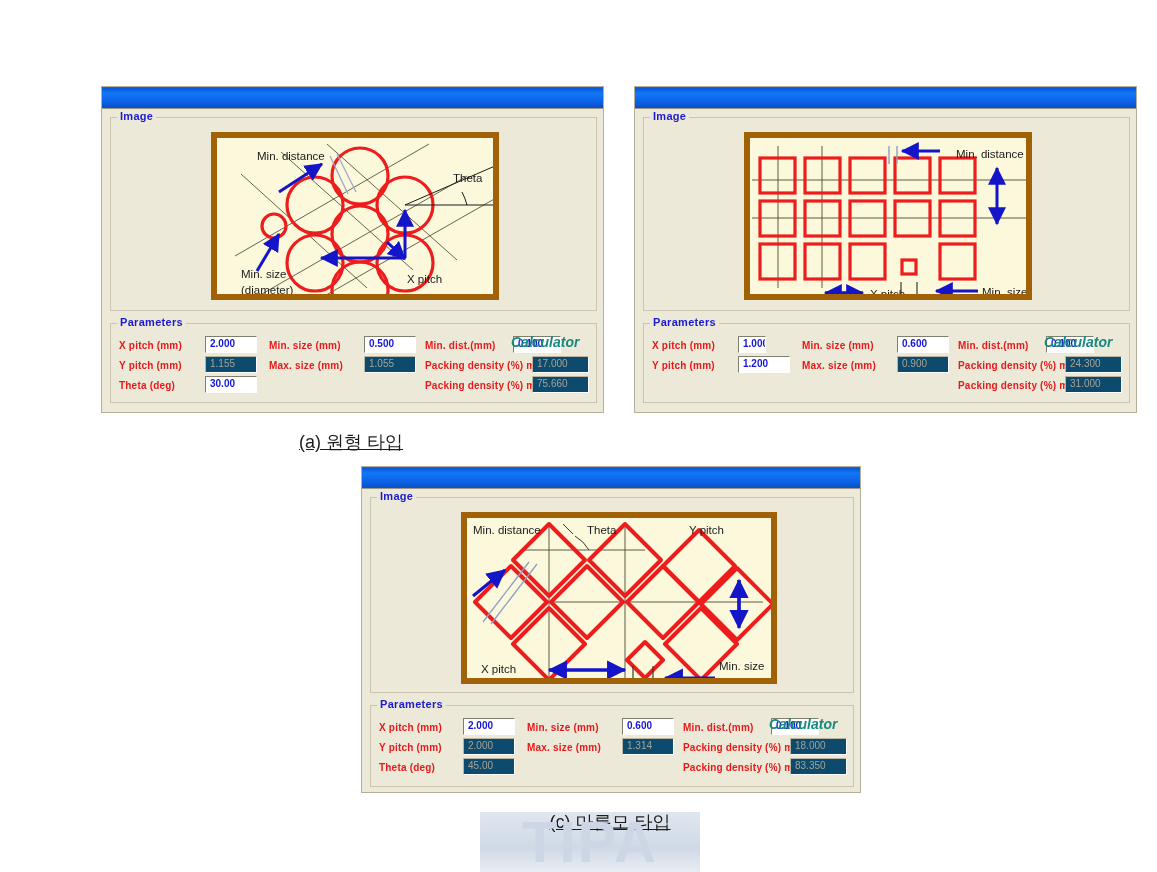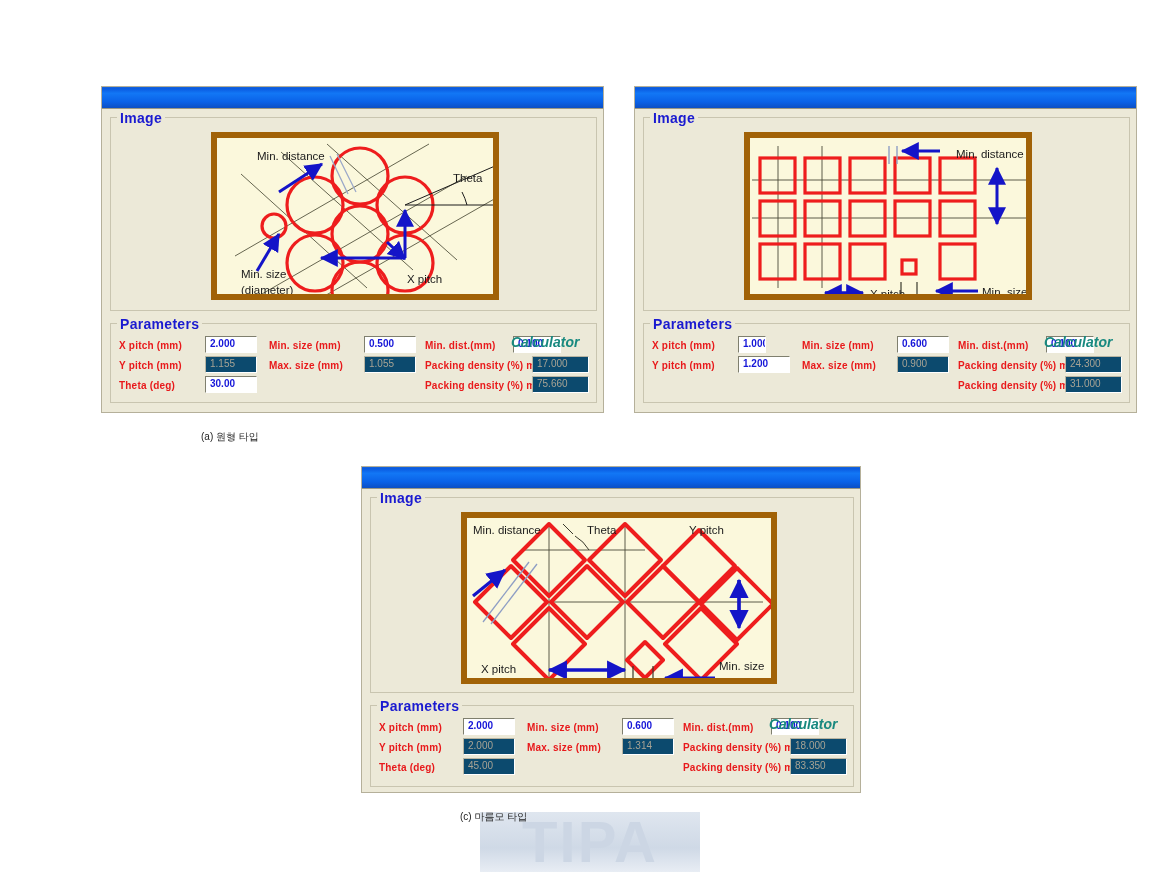--- a/index.html
+++ b/index.html
@@ -67,21 +67,21 @@
     border: 1px solid #c9c5b0;
     box-sizing: border-box;
     background: transparent;
   }
   .group-label {
     position: absolute;
     top: -8px;
     left: 6px;
     background: #ece9d8;
     padding: 0 3px;
-    font-size: 14px;
+    font-size: 11px;
     font-weight: bold;
     color: #1a1ad0;
     font-family: "Liberation Sans", sans-serif;
     letter-spacing: 0.3px;
     white-space: nowrap;
     text-align: right;
   }
 
   
   .canvas-box {
@@ -134,24 +134,26 @@
     font-weight: bold;
     color: #18897f;
     font-style: italic;
     font-family: "Liberation Sans", sans-serif;
     white-space: nowrap;
   }
 
   
   .caption {
     position: absolute;
-    font-size: 10px;
+    font-size: 18px;
     color: #1c1c1c;
     font-family: "Liberation Sans", sans-serif;
     white-space: nowrap;
+    text-align: center;
+    text-decoration: underline;
   }
 
   .diag-text {
     font-family: "Liberation Sans", sans-serif;
     fill: #1b1b1b;
   }
 </style>
 </head>
 <body>
 

